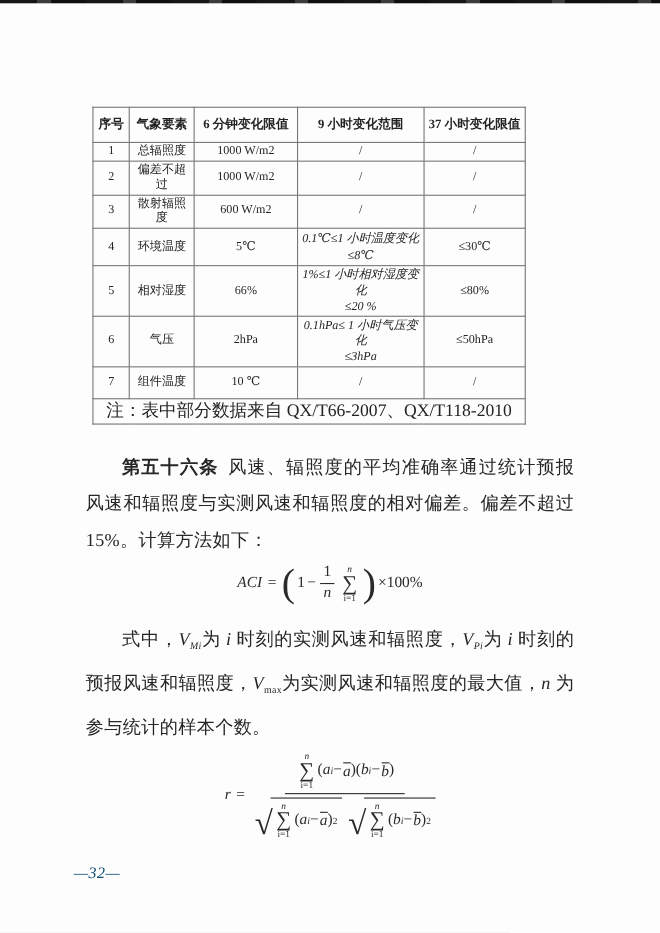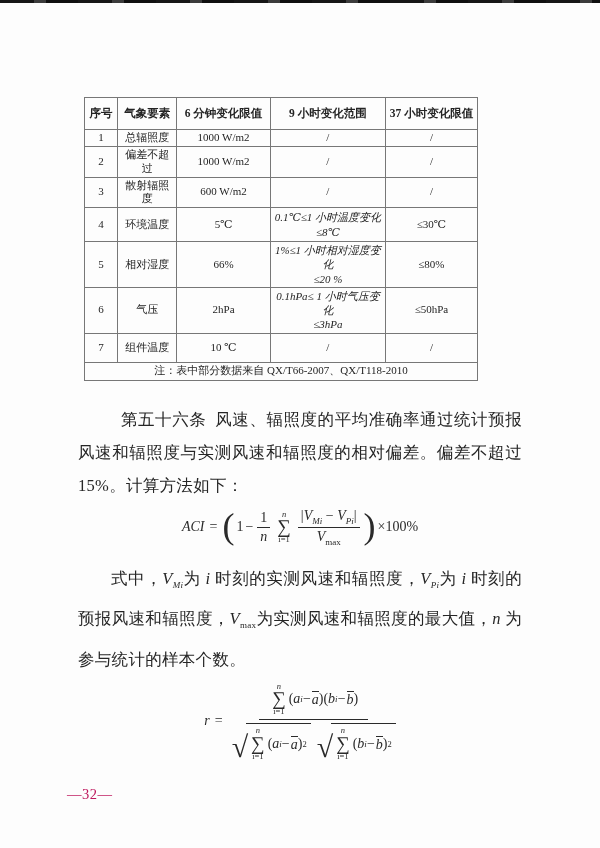--- a/index.html
+++ b/index.html
@@ -21,29 +21,29 @@
   }
   .mtable th, .mtable td {
     border:1px solid #777; text-align:center; vertical-align:middle; padding:1px 2px;
   }
   .mtable th { font-weight:bold; font-size:11.5px; height:29px; }
   .mtable td.sm { height:14px; }
   .mtable tr.r4 td { height:31px; }
   .mtable tr.r5 td { height:26px; }
   .mtable tr.r6 td { height:29px; }
   .mtable tr.r7 td { height:26px; }
-  .mtable td.note-cell { height:15px; text-align:center; font-size:11px; }
+  .mtable td.note-cell { height:15px; text-align:center; font-size:16px; }
   .twoline div { line-height:1.3;font-style:italic; }
 
   
   p.body {
     margin:0; font-size:16.5px; line-height:33px;
     text-align:justify; text-indent:33px; letter-spacing:.3px;
   }
-  p.body .art { font-weight:normal; margin-right:9px;margin-left:10px; }
+  p.body .art { font-weight:bold; margin-right:9px; }
   p.body .art.wide { margin-right:15px; }
   .it { font-style:italic; font-family:"Liberation Serif",serif; }
   p.body sub, .formula sub { font-size:9px; }
 
   
   .formula {
     display:flex; justify-content:center; align-items:center;
     font-size:14px; color:#2a2a2a; gap:2px;
   }
   .f-aci { margin:6px 0 4px; }
@@ -61,21 +61,21 @@
   .bigfrac { display:inline-flex; flex-direction:column; align-items:center; margin-left:4px; }
   .bf-top { display:flex; align-items:center; justify-content:center; border-bottom:1px solid #2a2a2a; padding:0 10px 3px; }
   .bf-bot { display:flex; align-items:flex-end; gap:6px; padding-top:3px; }
   .sqrt { display:inline-flex; align-items:flex-end; }
   .radical { font-size:30px; line-height:.95; margin-right:-2px; }
   .radicand { border-top:1.2px solid #2a2a2a; display:inline-flex; align-items:center; padding:2px 4px 0 2px; }
   .formula sup { font-size:8.5px; }
 
   .page-number {
     position:absolute; left:67px; top:786px;
-    font-size:14.5px; letter-spacing:.5px; color:#be185d;
+    font-size:14.5px; letter-spacing:.5px; color:#0c4a6e;font-style:italic;
   }
 </style>
 </head>
 <body>
 
 <div class="page">
   <div class="scan-edge-top"></div>
 
   <div class="content">
 
@@ -172,24 +172,20 @@
       <span>1</span>
       <span>−</span>
       <span class="frac">
         <span class="fnum">1</span>
         <span class="fden it">n</span>
       </span>
       <span class="sum">
         <span class="slim it">n</span>
         <span class="ssig">∑</span>
         <span class="slim">i=1</span>
-      </span>
-      <span class="frac">
-        <span class="fnum"><span>|</span><span class="it">V</span><sub class="it">Mi</sub> <span>−</span> <span class="it">V</span><sub class="it">Pi</sub><span>|</span></span>
-        <span class="fden"><span class="it">V</span><sub>max</sub></span>
       </span>
       <span class="bigp">)</span>
       <span>×100%</span>
     </div>
 
     <p class="body" style="margin-top:15px">
       <span>式中，</span><span class="it">V</span><sub class="it">Mi</sub><span>为</span> <span class="it">i</span> <span>时刻的实测风速和辐照度，</span><span class="it">V</span><sub class="it">Pi</sub><span>为</span> <span class="it">i</span> <span>时刻的预报风速和辐照度，</span><span class="it">V</span><sub>max</sub><span>为实测风速和辐照度的最大值，</span><span class="it">n</span> <span>为参与统计的样本个数。</span>
     </p>
 
 

